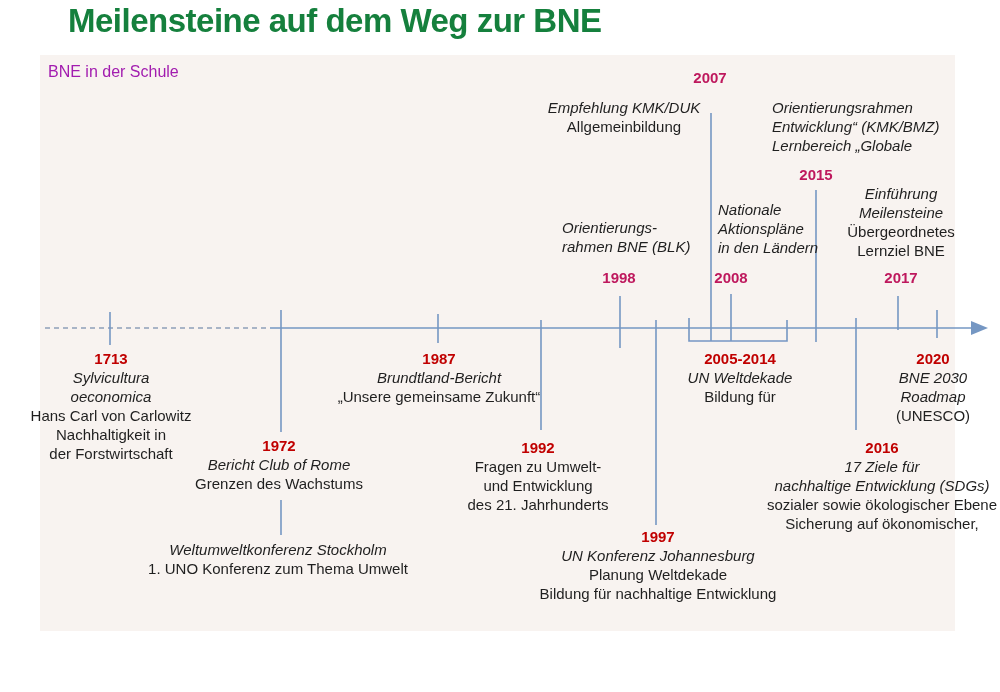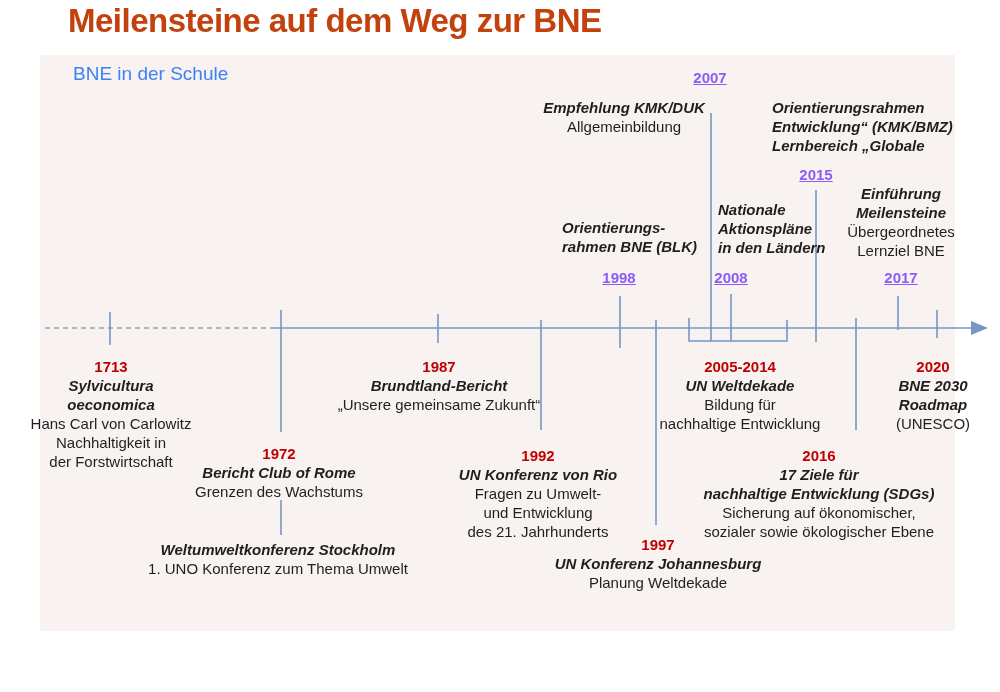--- a/index.html
+++ b/index.html
@@ -8,37 +8,37 @@
     background:#ffffff;
     font-family:"Liberation Sans",sans-serif;
     color:#1f1f1f;
   }
   .panel{
     position:absolute;left:40px;top:55px;width:915px;height:576px;
     background:#f8f3f0;
   }
   .slide-title{
     position:absolute;left:68px;top:2px;
-    font-size:33px;font-weight:600;letter-spacing:-0.5px;color:#c2410c;
+    font-size:33px;font-weight:600;letter-spacing:-0.5px;color:#15803d;
     white-space:nowrap;
   }
   .slide-subtitle{
-    position:absolute;left:73px;top:63px;
-    font-size:19px;color:#3b82f6;white-space:nowrap;
+    position:absolute;left:48px;top:63px;
+    font-size:16px;color:#a21caf;white-space:nowrap;
   }
   svg.tl{position:absolute;left:0;top:0;width:1000px;height:692px;}
   .ms{
     position:absolute;font-size:15px;line-height:19px;
     white-space:nowrap;
   }
   .center{transform:translateX(-50%);text-align:center;}
-  .it{font-style:italic;font-weight:bold;}
+  .it{font-style:italic;}
   .year{font-weight:bold;}
-  .red{color:#c00000;margin-top:8px;}
-  .blue{color:#8b5cf6;text-decoration:underline;}
+  .red{color:#c00000;}
+  .blue{color:#be185d;}
   .yearlabel{
     position:absolute;transform:translateX(-50%);
     font-size:15px;font-weight:bold;white-space:nowrap;
   }
 </style>
 </head>
 <body>
 
 <div class="panel"></div>
 
@@ -90,45 +90,44 @@
 </div>
 
 <div class="ms center" style="left:439px;top:349px">
   <div class="year red">1987</div>
   <div class="it">Brundtland-Bericht</div>
   <div>„Unsere gemeinsame Zukunft“</div>
 </div>
 
 <div class="ms center" style="left:538px;top:438px">
   <div class="year red">1992</div>
-  <div class="it">UN Konferenz von Rio</div>
   <div>Fragen zu Umwelt-</div>
   <div>und Entwicklung</div>
   <div>des 21. Jahrhunderts</div>
 </div>
 
 <div class="ms center" style="left:658px;top:527px">
   <div class="year red">1997</div>
   <div class="it">UN Konferenz Johannesburg</div>
   <div>Planung Weltdekade</div>
+  <div>Bildung für nachhaltige Entwicklung</div>
 </div>
 
 <div class="ms center" style="left:740px;top:349px">
   <div class="year red">2005-2014</div>
   <div class="it">UN Weltdekade</div>
   <div>Bildung für</div>
-  <div>nachhaltige Entwicklung</div>
 </div>
 
-<div class="ms center" style="left:819px;top:438px">
+<div class="ms center" style="left:882px;top:438px">
   <div class="year red">2016</div>
   <div class="it">17 Ziele für</div>
   <div class="it">nachhaltige Entwicklung (SDGs)</div>
+  <div>sozialer sowie ökologischer Ebene</div>
   <div>Sicherung auf ökonomischer,</div>
-  <div>sozialer sowie ökologischer Ebene</div>
 </div>
 
 <div class="ms center" style="left:933px;top:349px">
   <div class="year red">2020</div>
   <div class="it">BNE 2030</div>
   <div class="it">Roadmap</div>
   <div>(UNESCO)</div>
 </div>
 
 <div class="yearlabel blue" style="left:710px;top:69px">2007</div>

